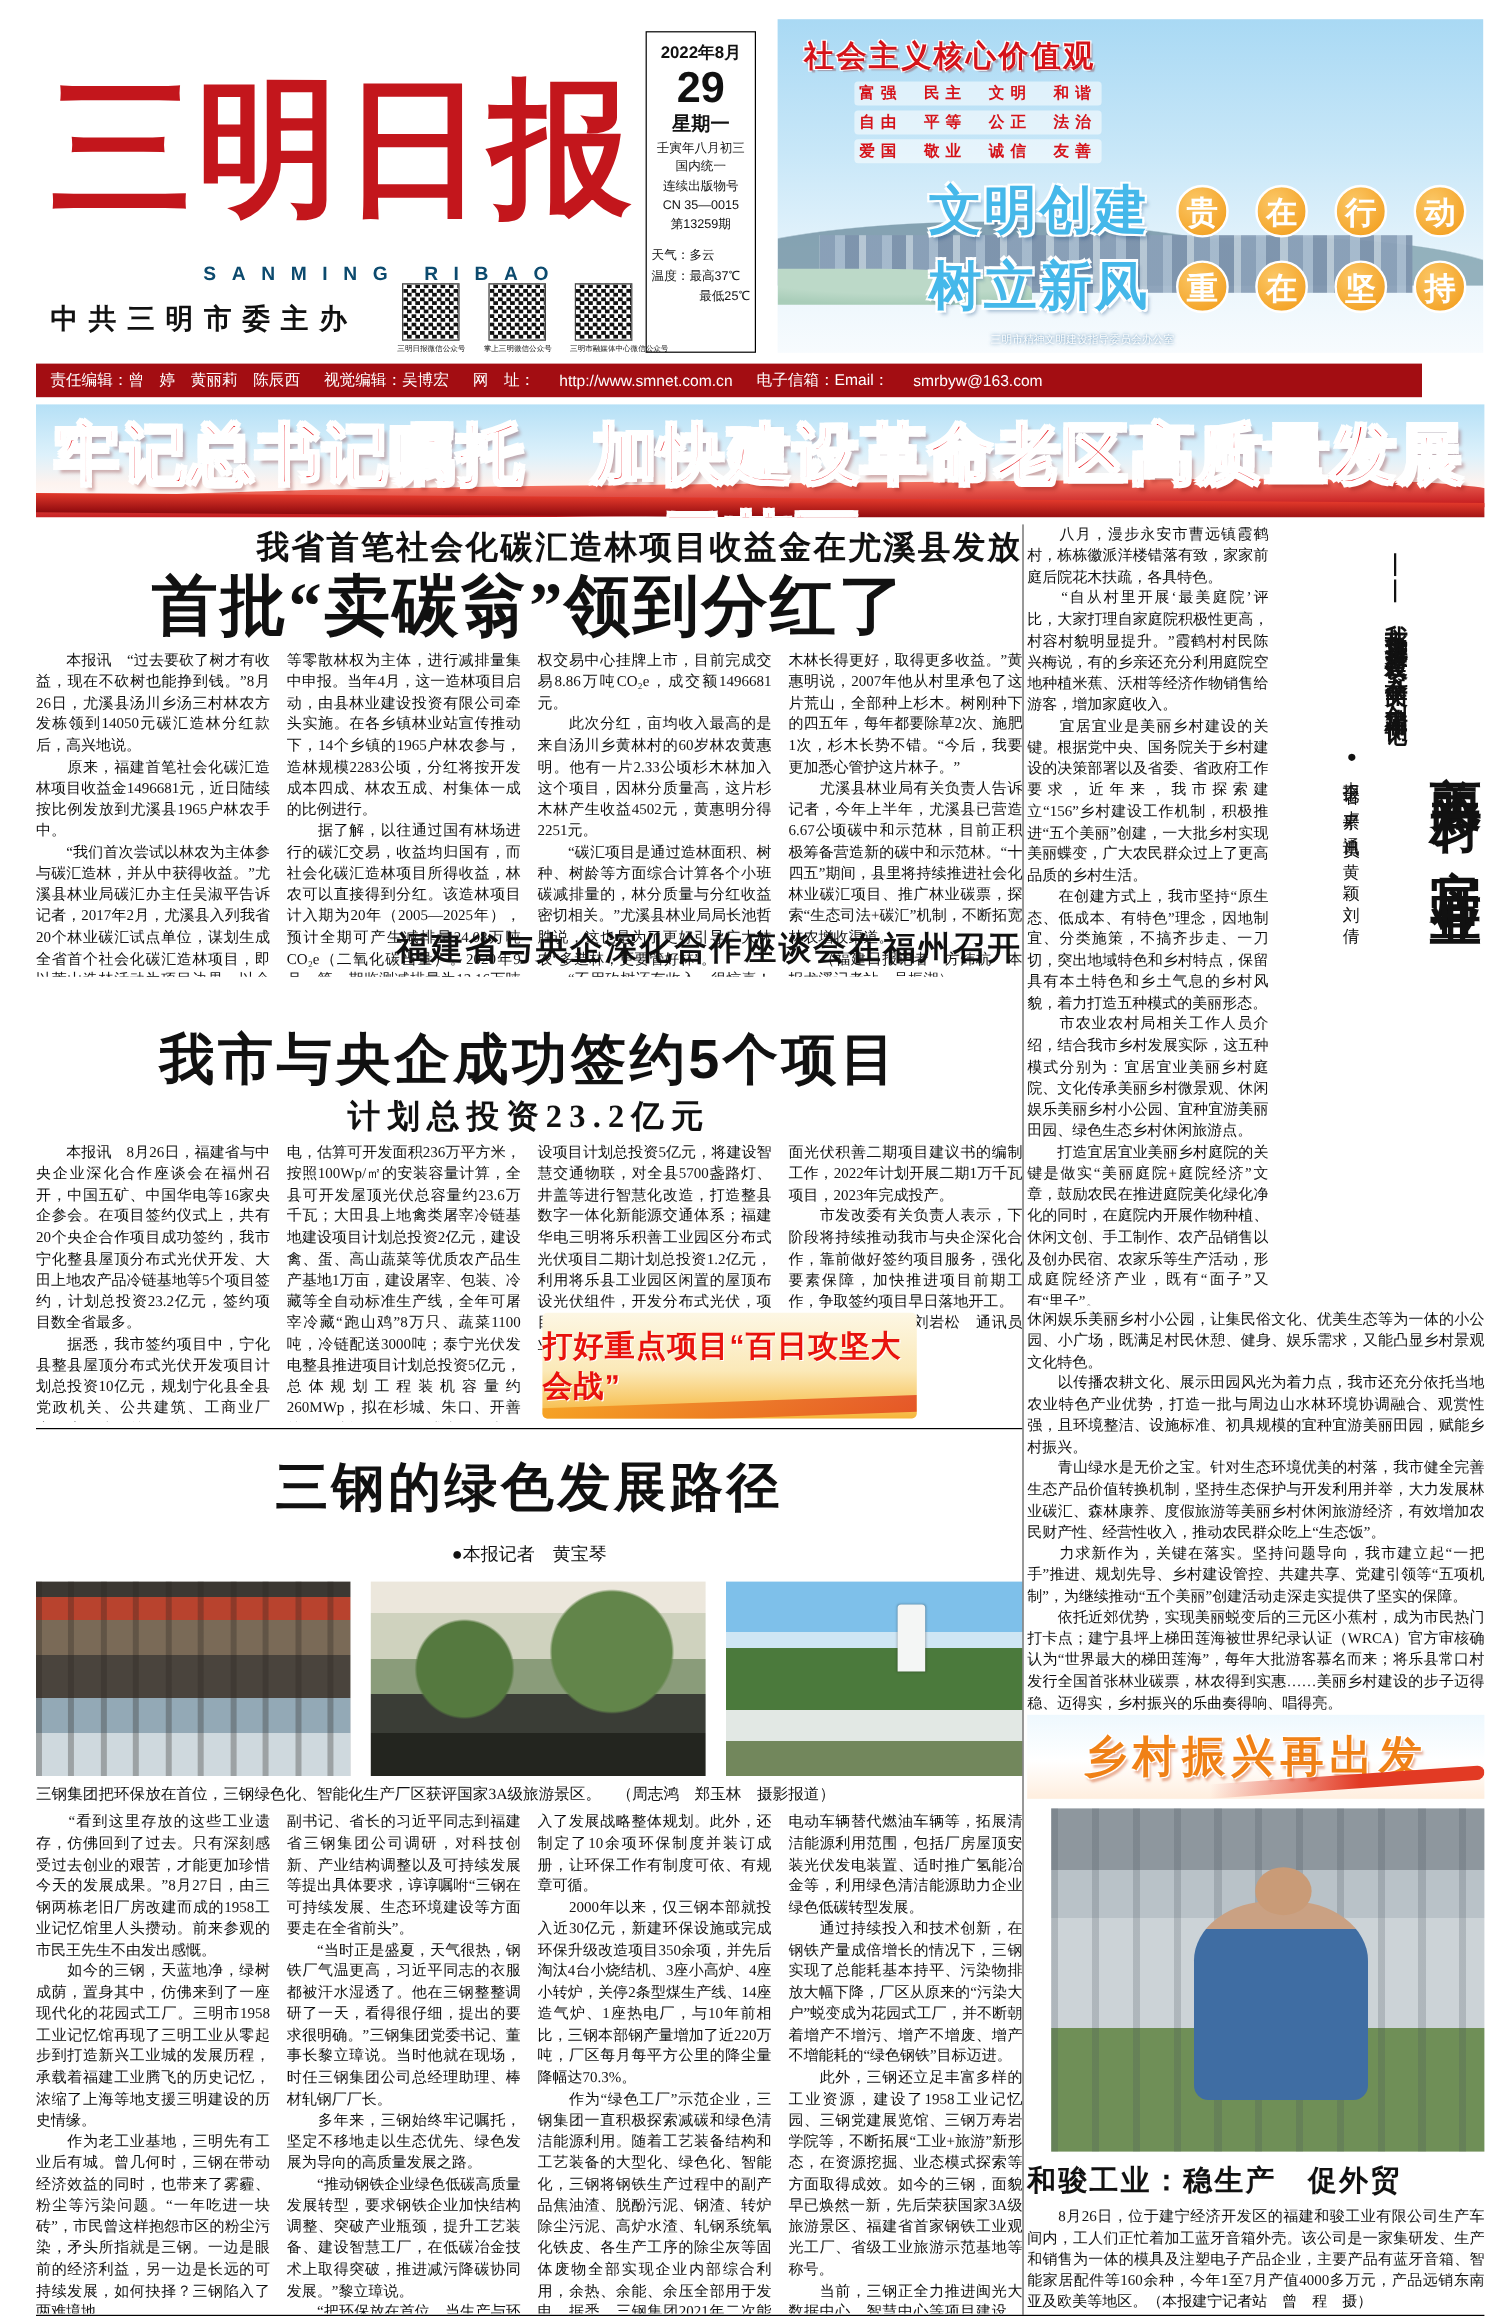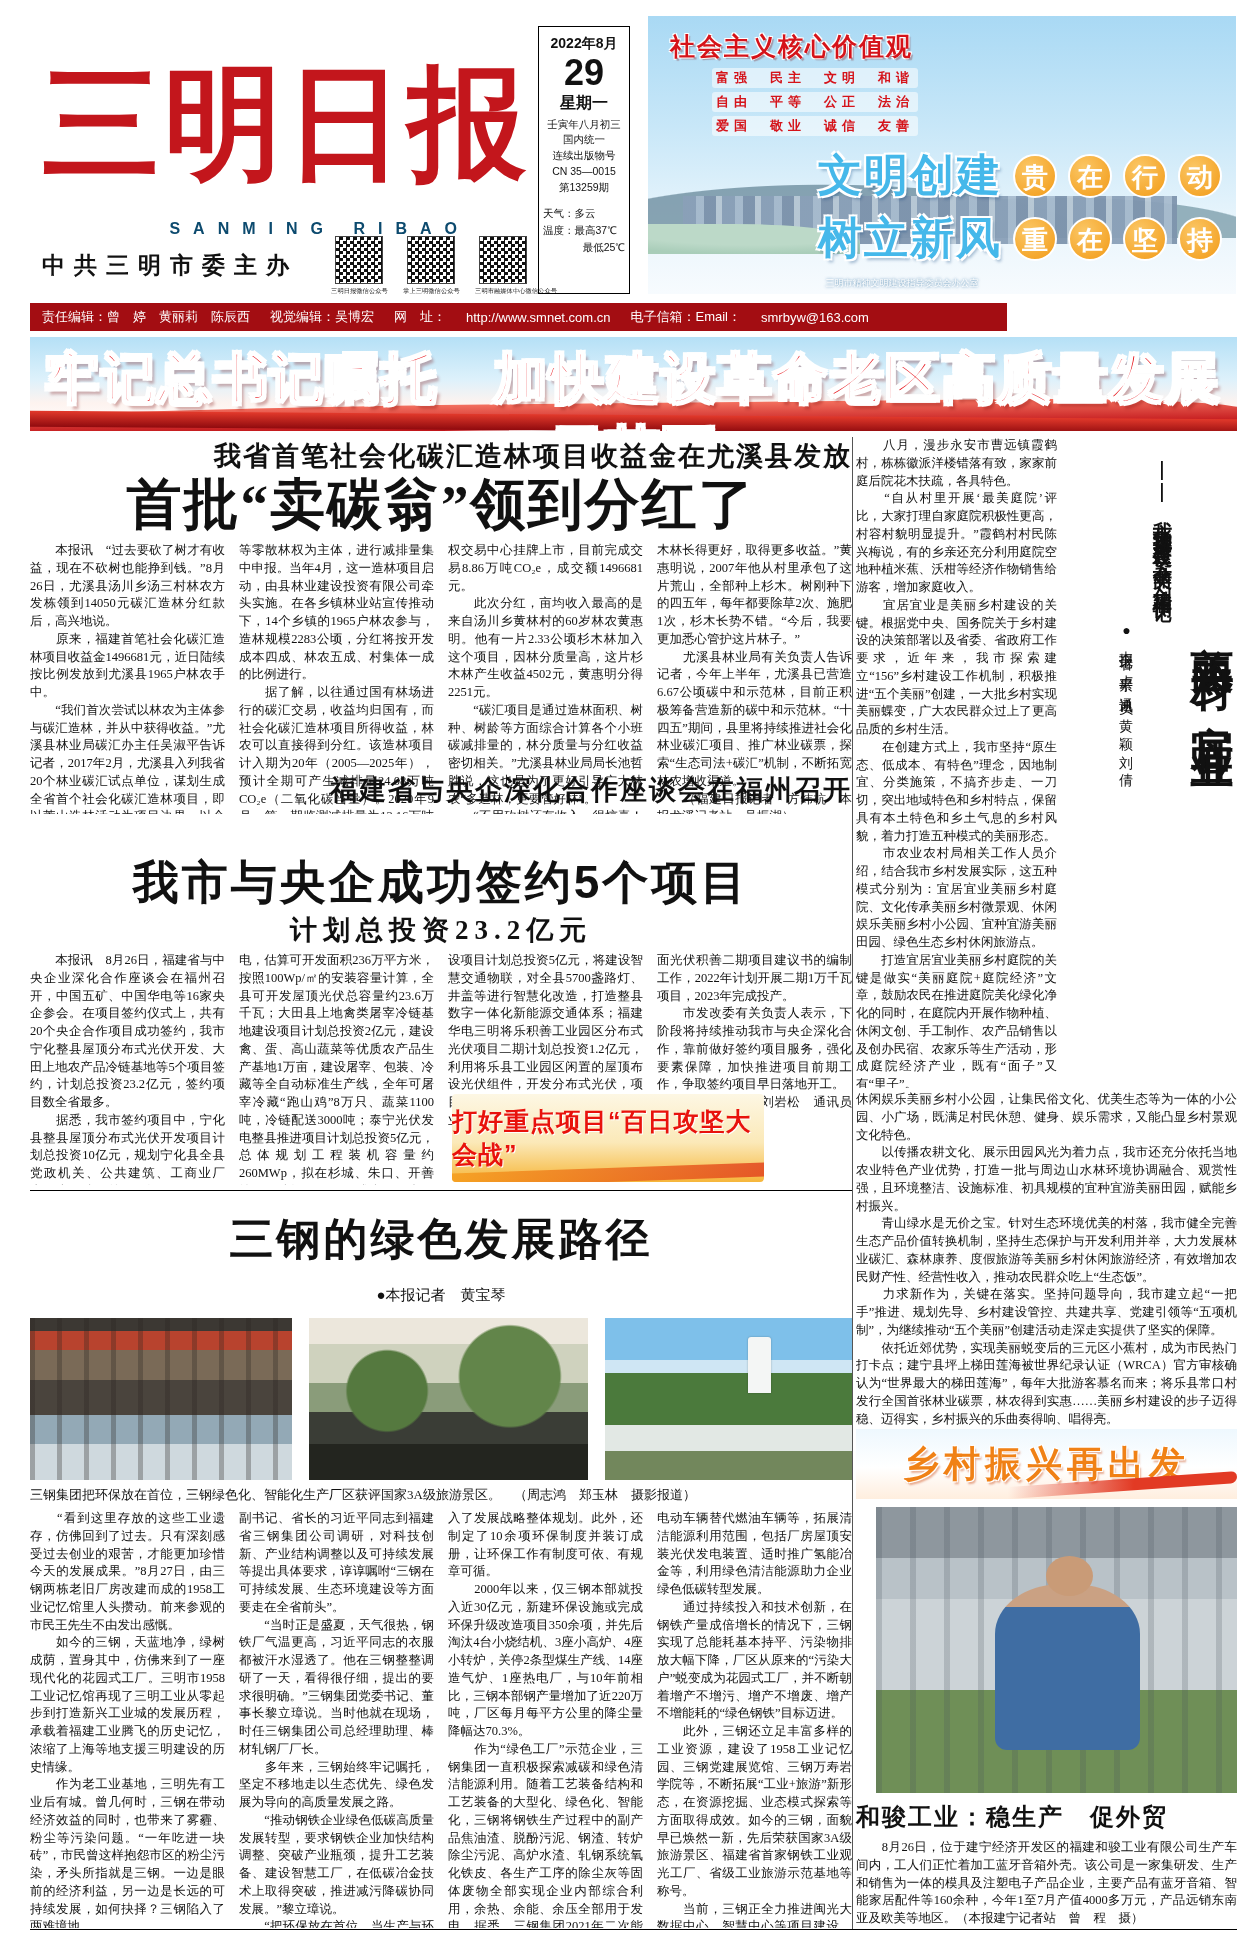--- a/index.html
+++ b/index.html
@@ -38,31 +38,31 @@
   .cv-row{position:absolute;left:64px;font-size:13px;font-weight:900;color:#d5131a;letter-spacing:5px;
     background:rgba(255,255,255,.55);padding:1px 4px;border-radius:3px}
   .mountains{position:absolute;left:0;right:0;bottom:56px;height:80px;
     background:radial-gradient(80% 120% at 30% 100%,#6f8fa0 0 55%,transparent 56%),
                radial-gradient(70% 100% at 70% 100%,#7fa0ad 0 50%,transparent 51%);opacity:.8}
   .buildings{position:absolute;left:6%;right:10%;bottom:50px;height:48px;opacity:.95;
     background:repeating-linear-gradient(90deg,#8aa0b8 0 13px,#a7bbce 13px 21px,#7e94ad 21px 33px,#b9c9d6 33px 39px)}
   .water{position:absolute;left:0;bottom:40px;width:36%;height:30px;
     background:radial-gradient(100% 100% at 50% 0,#bcd9c8 0 70%,#a9cdb9 100%);border-radius:0 60% 0 0}
   .slogans{position:absolute;right:14px;bottom:26px;text-align:right}
-  .slog-line{display:flex;align-items:center;justify-content:flex-end;gap:11px;margin-top:4px}
+  .slog-line{display:flex;align-items:center;justify-content:flex-end;gap:22px;margin-top:4px}
   .slog-blue{font-size:44px;font-weight:900;color:#45b8ea;letter-spacing:2px;
     text-shadow:-2px -2px 0 #fff,2px -2px 0 #fff,-2px 2px 0 #fff,2px 2px 0 #fff,3px 4px 3px rgba(0,60,120,.3)}
   .circle{width:44px;height:44px;line-height:42px;border-radius:50%;text-align:center;
     background:radial-gradient(circle at 35% 30%,#fbc766,#f29a16);border:2px solid #fff;
     color:#fff;font-weight:900;font-size:26px;box-sizing:border-box}
   .promo-credit{position:absolute;left:0;right:80px;bottom:4px;text-align:center;font-size:9px;color:#fff;
     text-shadow:0 0 3px rgba(0,80,140,.8)}
 
   
-  .editors{left:30px;top:303px;width:977px;height:28px;background:#a30d12;color:#fff;
+  .editors{left:30px;top:303px;width:1155px;height:28px;background:#a30d12;color:#fff;
     display:flex;align-items:center;gap:20px;padding:0 12px;box-sizing:border-box;font-size:13px;white-space:nowrap}
 
   
   .top-banner{left:30px;top:337px;width:1207px;height:94px;overflow:hidden;
     background:linear-gradient(180deg,#b5e0f6 0%,#ddf1fb 45%,#fdf3ef 70%,#fff 100%)}
   .ribbon2{position:absolute;left:-10px;right:-10px;bottom:2px;height:26px;
     background:linear-gradient(180deg,#f3705f,#c01318);transform:skewY(-.6deg);border-radius:40% 20% 0 0/40% 14px 0 0}
   .ribbon1{position:absolute;left:-10px;right:-10px;bottom:0;height:16px;
     background:linear-gradient(180deg,#e2392b,#8f0a0e);transform:skewY(.4deg)}
   .top-headline{position:absolute;left:0;right:0;top:6px;text-align:center;font-size:54px;font-weight:900;

